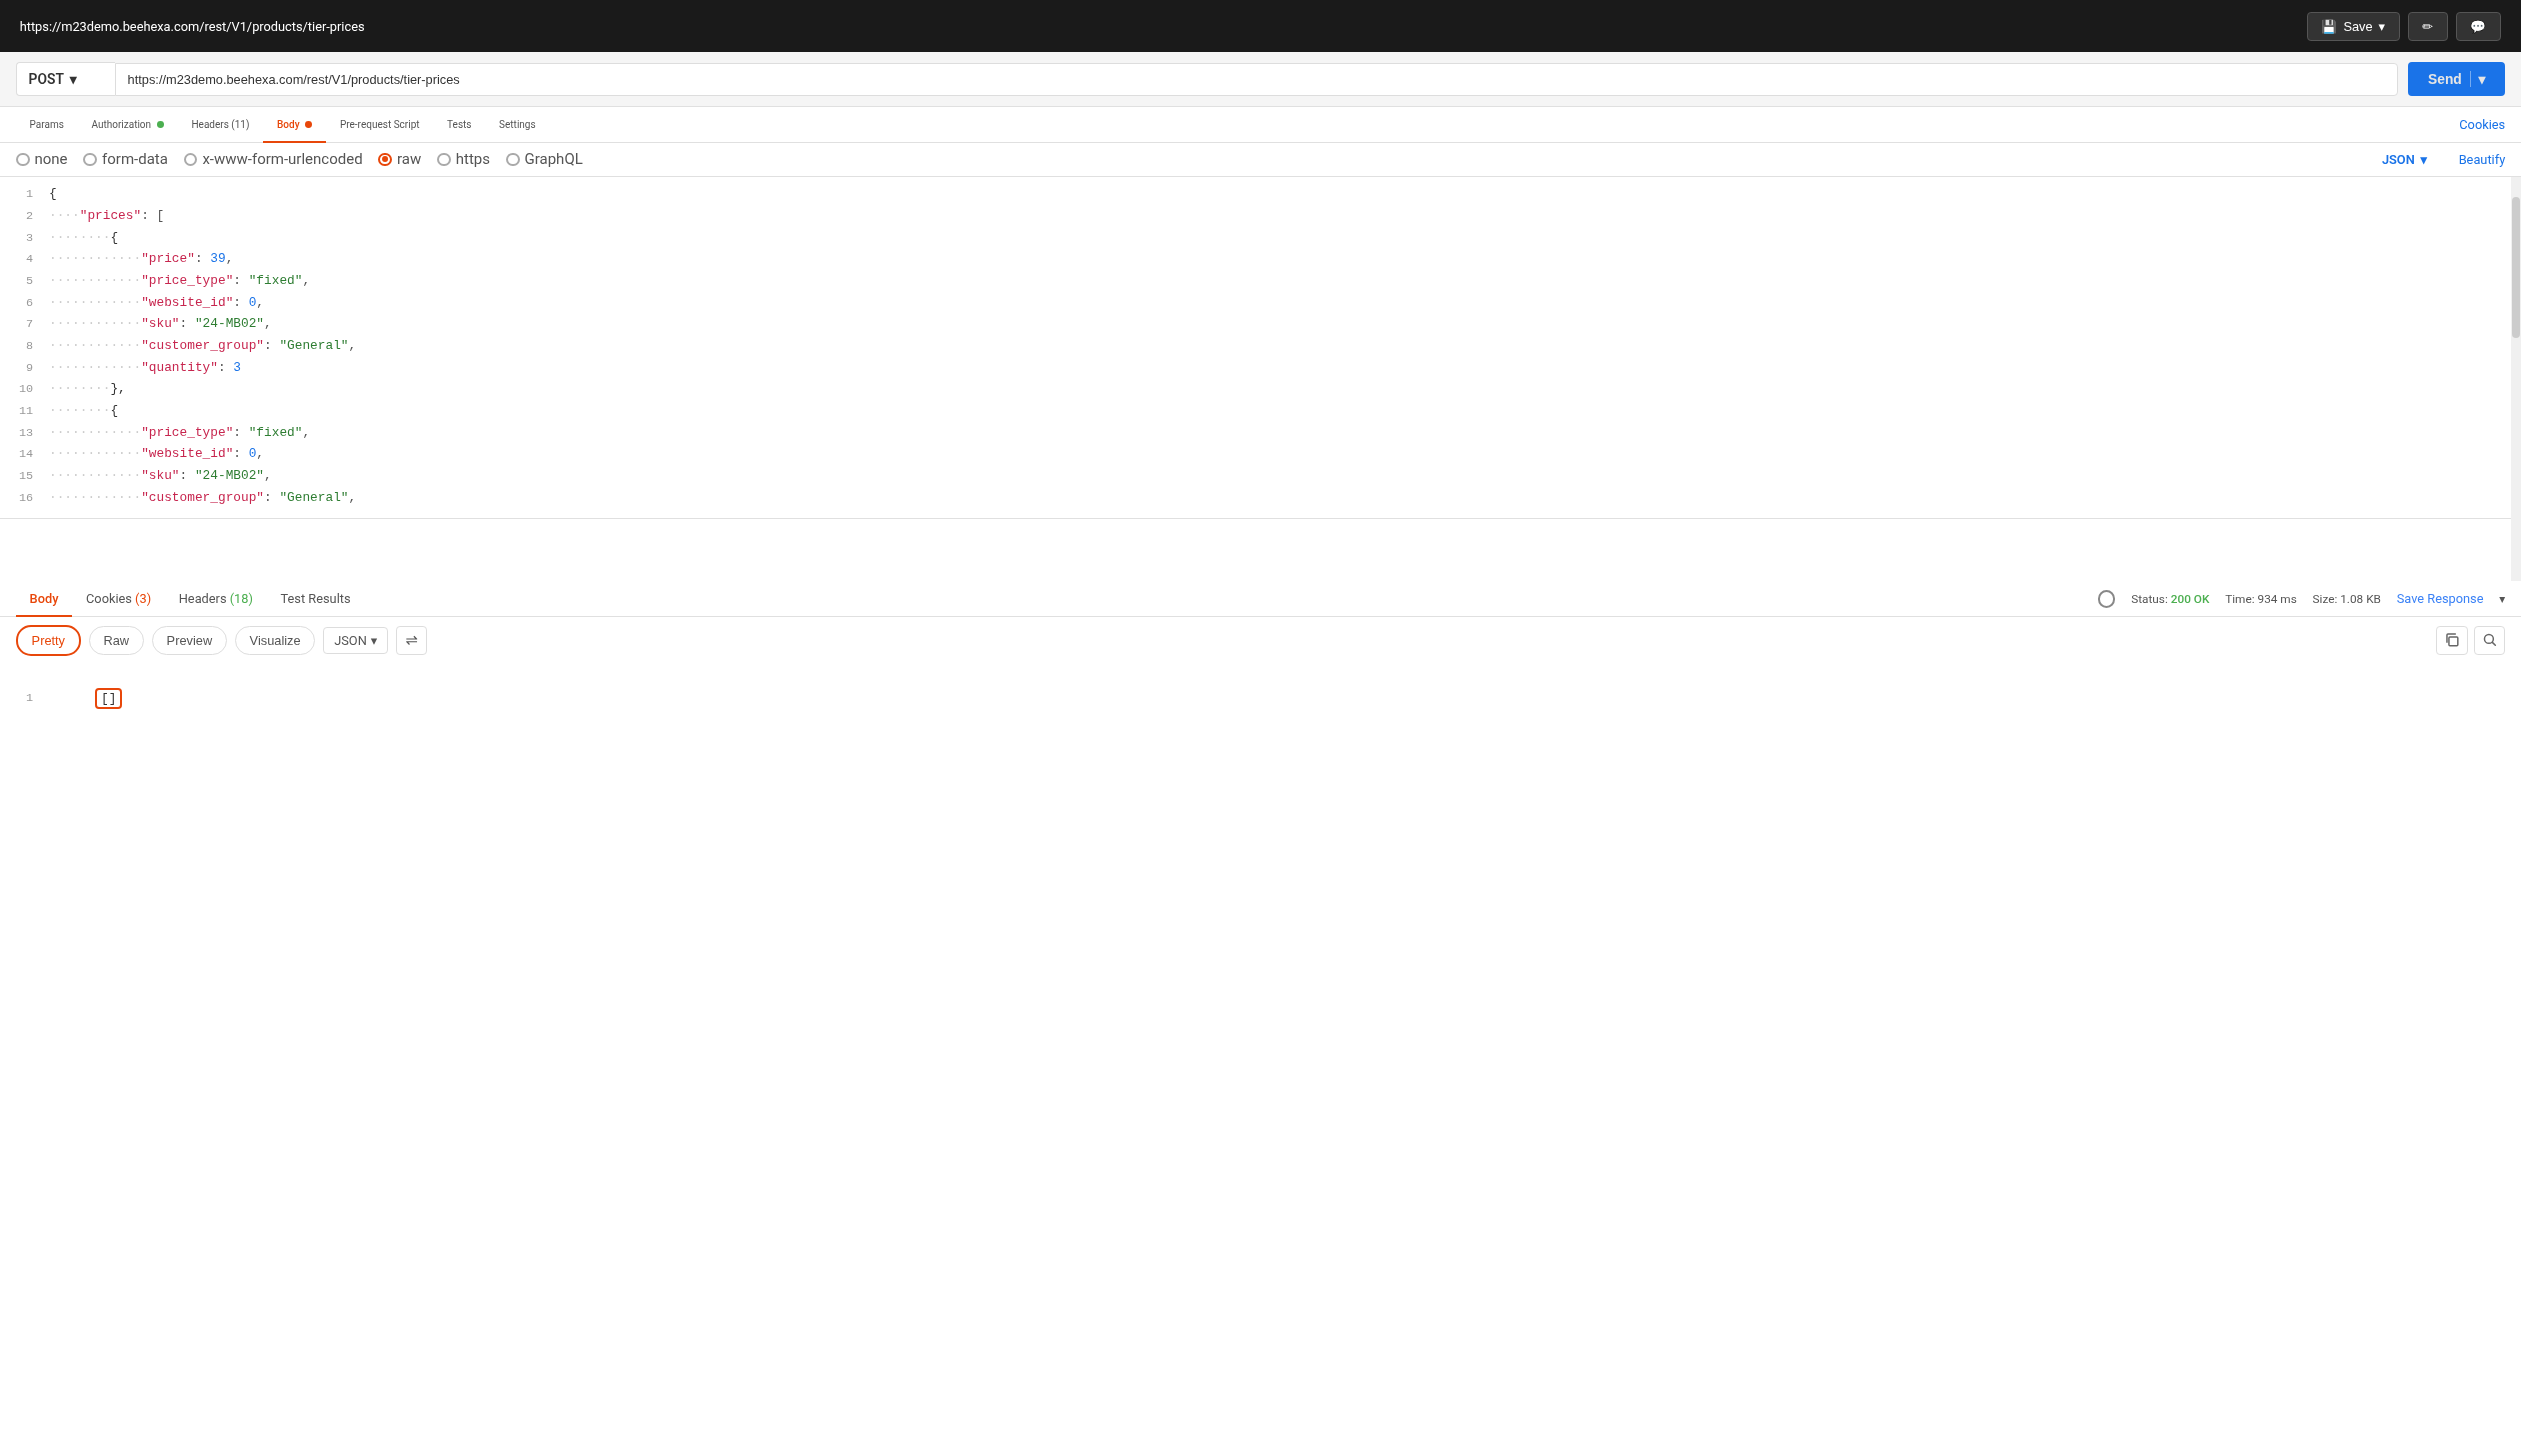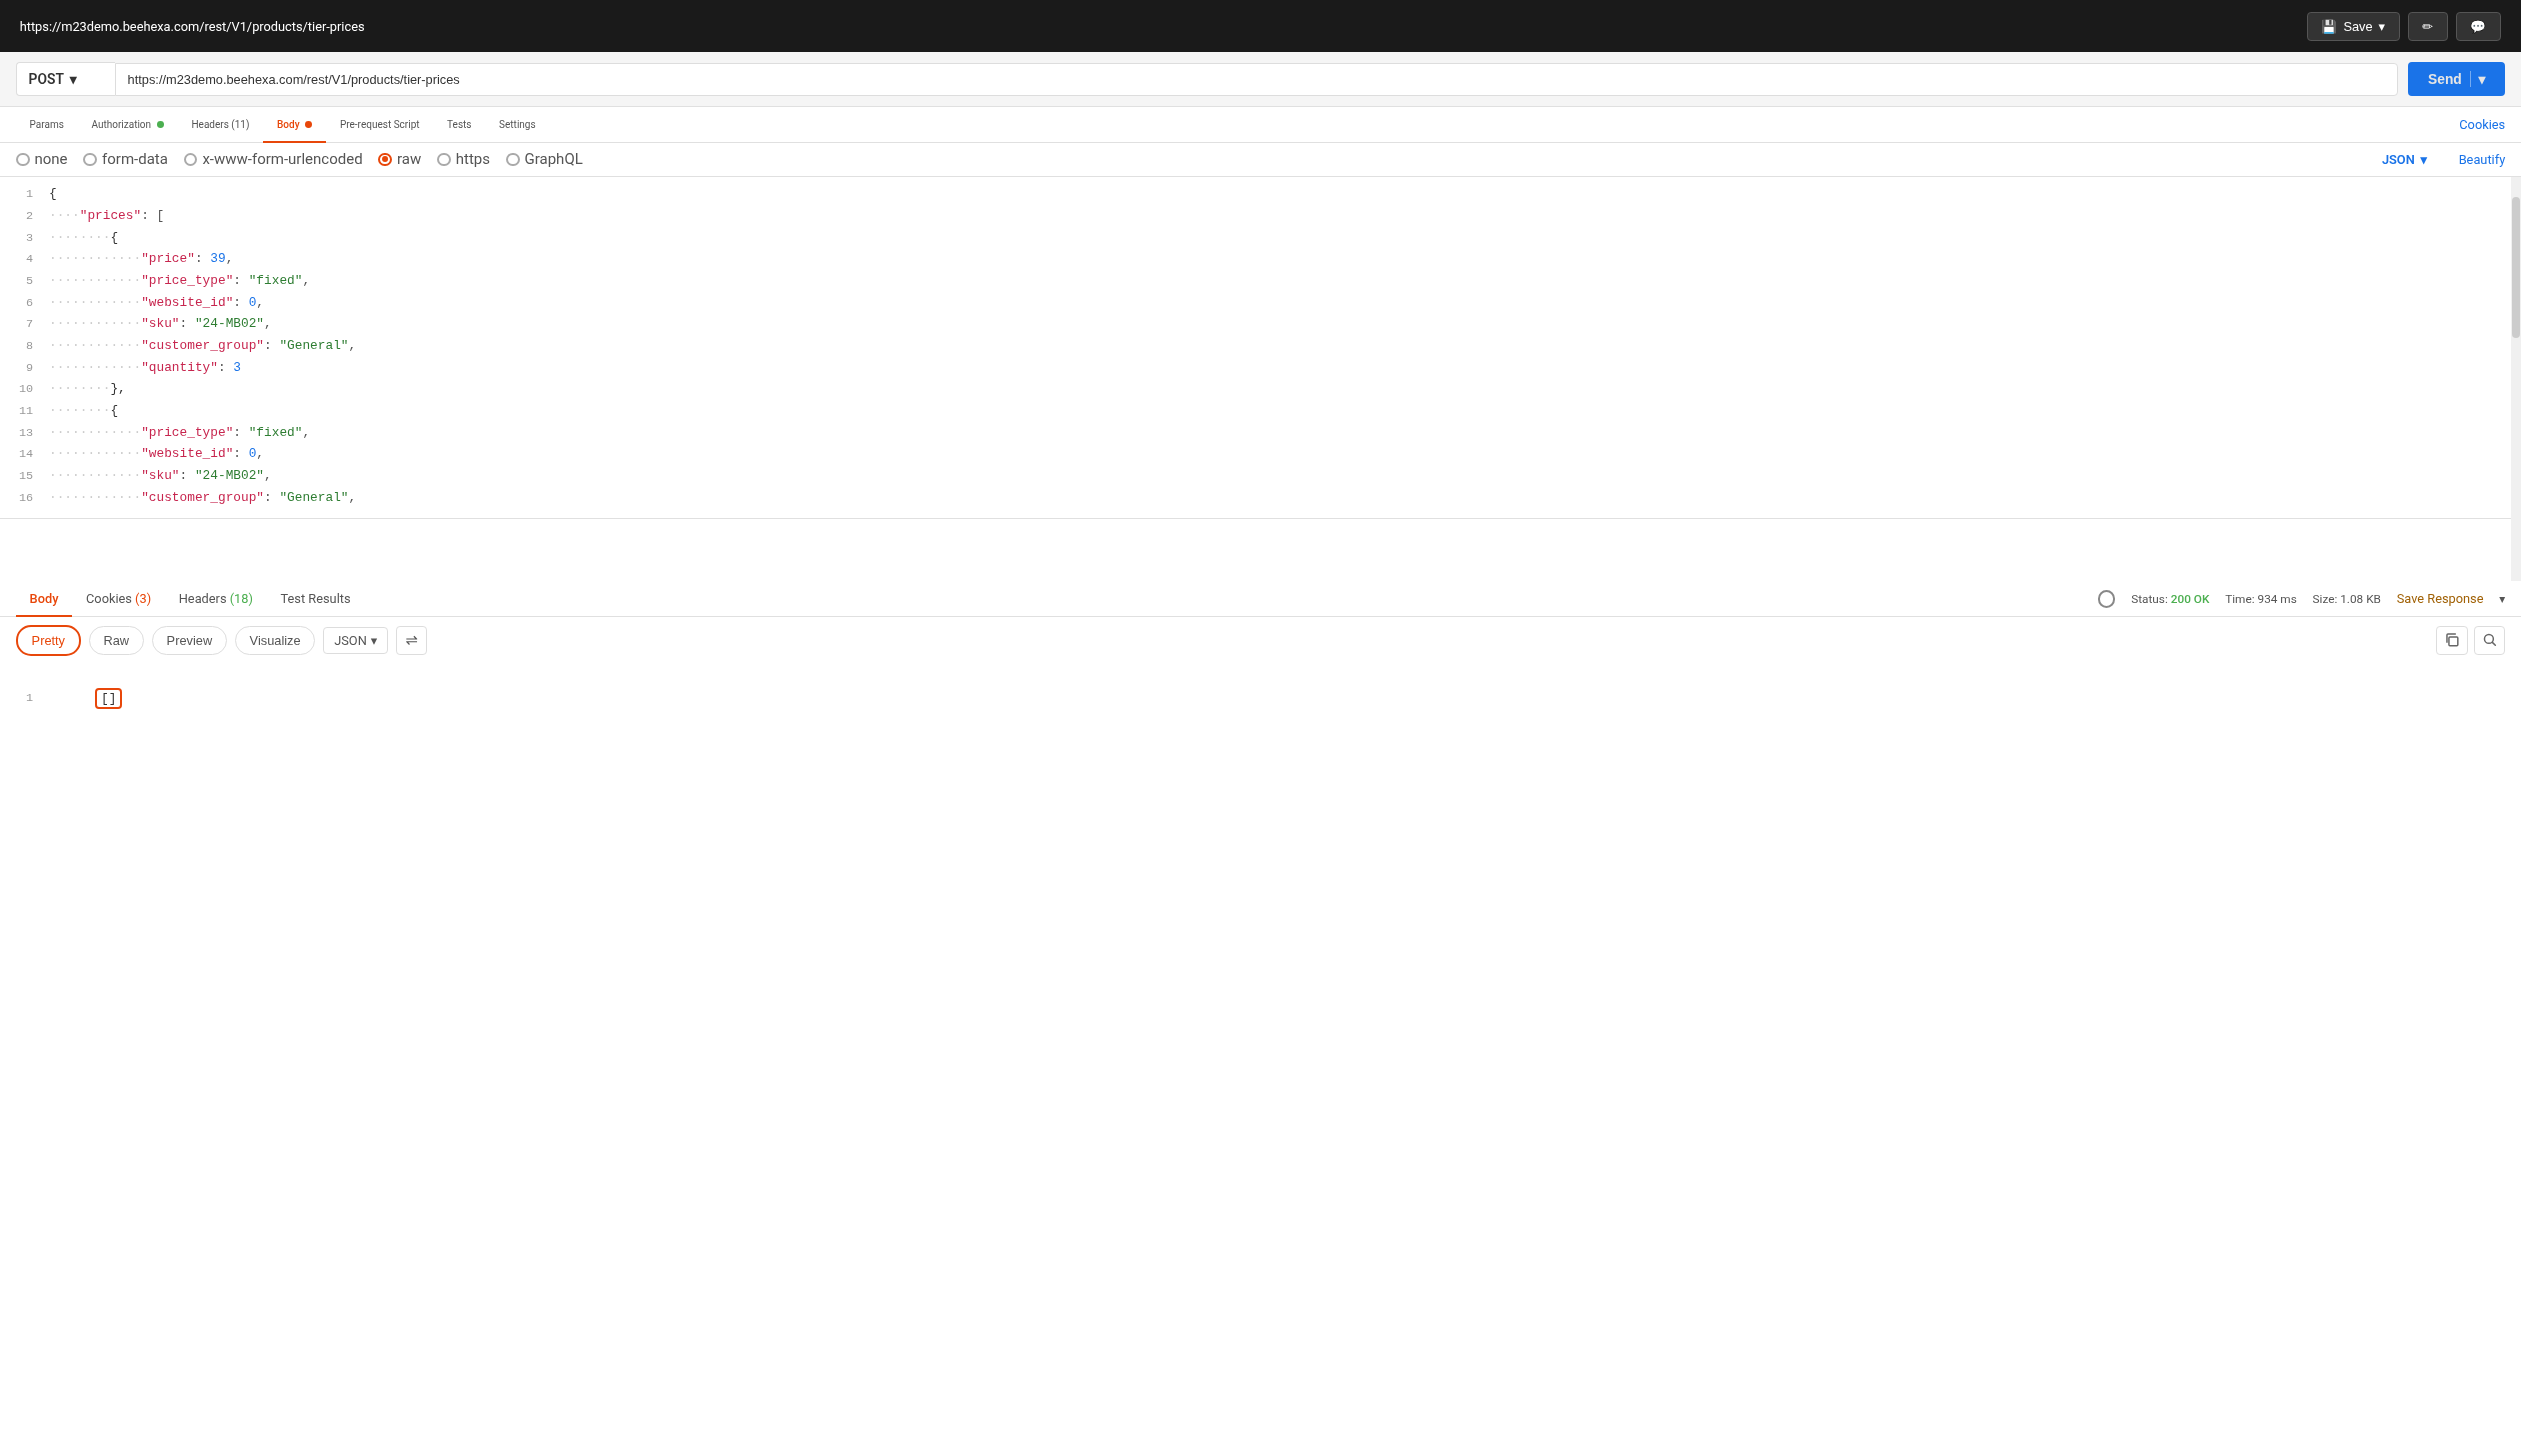--- a/index.html
+++ b/index.html
@@ -256,21 +256,21 @@
     .status-bar {
       margin-left: auto;
       display: flex;
       align-items: center;
       gap: 15.8px;
       font-size: 11.8px;
       color: #555;
     }
     .status-ok { color: #4caf50; font-weight: 500; }
     .save-response-btn {
-      color: #a16207;
+      color: #3b82f6;
       cursor: pointer;
       font-size: 12.8px;
     }
 
     .response-tools {
       display: flex;
       align-items: center;
       padding: 7.9px 15.8px;
       gap: 7.9px;
       background: #fff;

